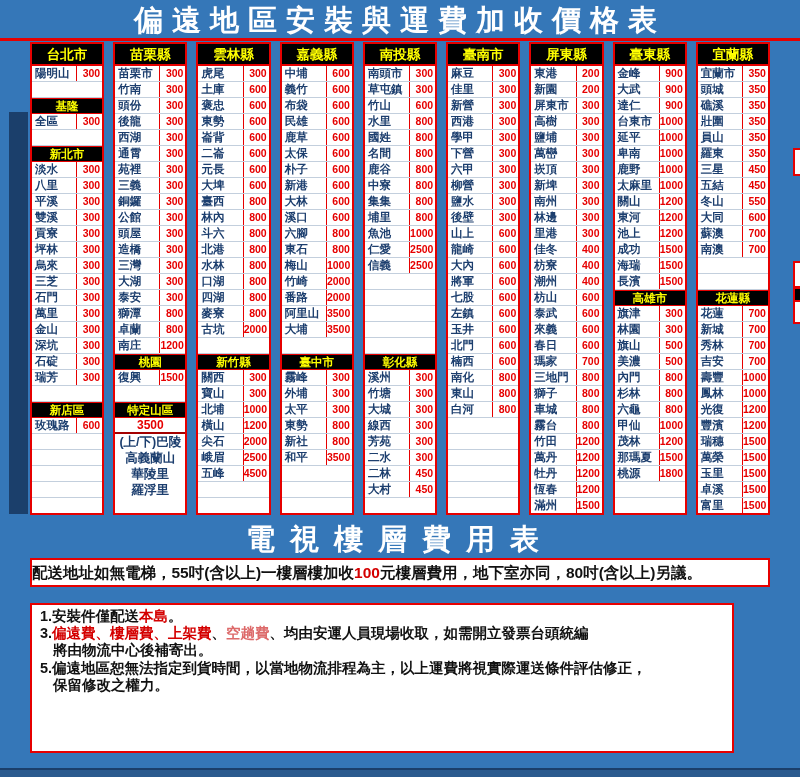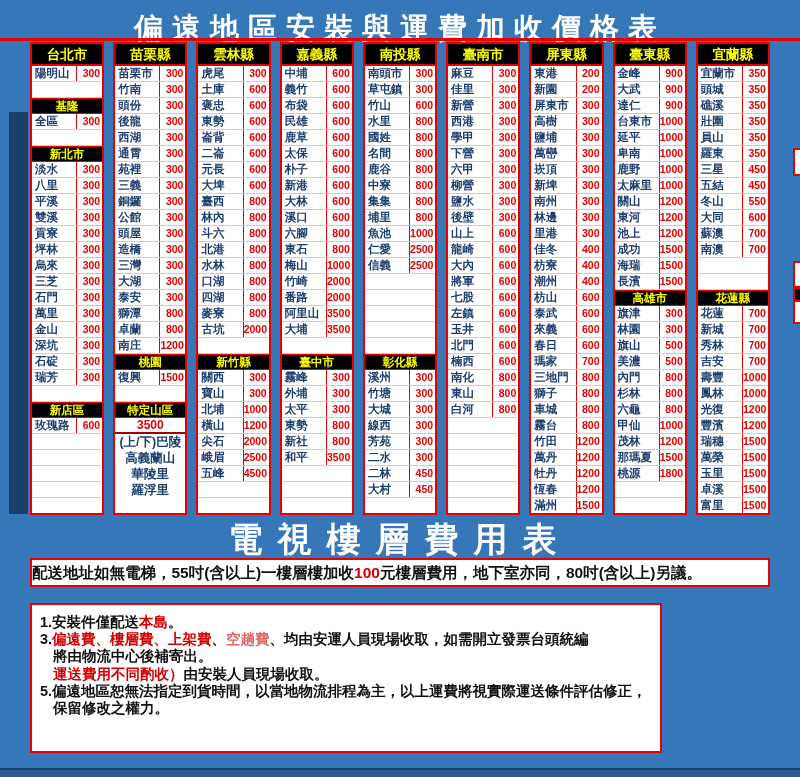--- a/index.html
+++ b/index.html
@@ -2,21 +2,21 @@
 <html><head>
 <meta charset="utf-8">
 <style>
   html,body{margin:0;padding:0;}
   body{
     position:relative;width:800px;height:777px;overflow:hidden;
     background:#3577b8;
     font-family:"Liberation Sans","DejaVu Sans",sans-serif;
   }
   .page-title{
-    position:absolute;left:0;top:9px;width:100%;height:37px;
+    position:absolute;left:0;top:1px;width:100%;height:37px;
     color:#fff;font-size:29px;font-weight:bold;letter-spacing:9px;
     text-align:center;line-height:38px;white-space:nowrap;
   }
   .title-rule{position:absolute;left:0;top:38px;width:100%;height:3px;background:#e60000;}
   .left-bar{position:absolute;left:9px;top:112px;width:19px;height:402px;background:#1b3f6b;}
   .bottom-bar{position:absolute;left:0;bottom:0;width:100%;height:7px;background:#2a5a8e;border-top:2px solid #1b3f6b;}
   .frag{position:absolute;background:#fff;border:2px solid #e60000;border-right:none;}
   .frag.black{background:#000;}
 
   .table-wrap{
@@ -52,34 +52,34 @@
   .row.center-red{
     color:#e60000;font-weight:bold;font-size:12px;justify-content:center;
     align-items:center;border-bottom:2px solid #a40000;
   }
   .block-cell{
     flex:1;display:flex;flex-direction:column;align-items:center;
     color:#1c3e6e;font-weight:bold;font-size:12.5px;line-height:16px;text-align:center;
   }
   .section-subtitle{
     position:absolute;left:0;top:521px;width:100%;height:36px;
-    color:#fff;font-size:34px;font-weight:bold;letter-spacing:15px;
+    color:#fff;font-size:29px;font-weight:bold;letter-spacing:15px;
     text-align:center;line-height:36px;white-space:nowrap;
   }
   .fee-box{
     position:absolute;left:30px;top:558px;width:740px;height:29px;box-sizing:border-box;
     background:#fff;border:2px solid #e60000;
     font-size:15.5px;font-weight:bold;color:#111;line-height:25px;
     padding-left:0;white-space:nowrap;overflow:hidden;
   }
   .notes-box{
-    position:absolute;left:30px;top:603px;width:632px;height:150px;box-sizing:border-box;
+    position:absolute;left:30px;top:603px;width:704px;height:150px;box-sizing:border-box;
     background:#fff;border:2px solid #e60000;
     font-size:14.5px;font-weight:bold;color:#111;line-height:17.2px;
-    padding:9px 8px;overflow:hidden;
+    padding:3px 8px;overflow:hidden;
   }
   .note-cont{padding-left:13px;}
   .red{color:#d40000;}
   .red-light{color:#dd6a6a;}
 </style>
 </head>
 <body>
 
 <div class="page-title">偏遠地區安裝與運費加收價格表</div>
 <div class="title-rule"></div>
@@ -988,18 +988,17 @@
 <div class="section-subtitle">電視樓層費用表</div>
 
 <div class="fee-box">
   <span>配送地址如無電梯，55吋(含以上)一樓層樓加收</span><span class="red">100</span><span>元樓層費用，地下室亦同，80吋(含以上)另議。</span>
 </div>
 
 <div class="notes-box" id="notes-box">
     <div><span>1.安裝件僅配送</span><span class="red">本島</span><span>。</span></div>
     <div><span>3.</span><span class="red">偏遠費、樓層費、上架費</span><span>、</span><span class="red-light">空趟費</span><span>、均由安運人員現場收取，如需開立發票台頭統編</span></div>
     <div class="note-cont"><span>將由物流中心後補寄出。</span></div>
-    <div class="note-cont"><span class="red">運送費用不同酌收）</span><span>由安裝人員現場收取。</span></div>
     <div><span>5.偏遠地區恕無法指定到貨時間，以當地物流排程為主，以上運費將視實際運送條件評估修正，</span></div>
     <div class="note-cont"><span>保留修改之權力。</span></div>
   </div>
 
 <div class="bottom-bar"></div>
 
 </body></html>

